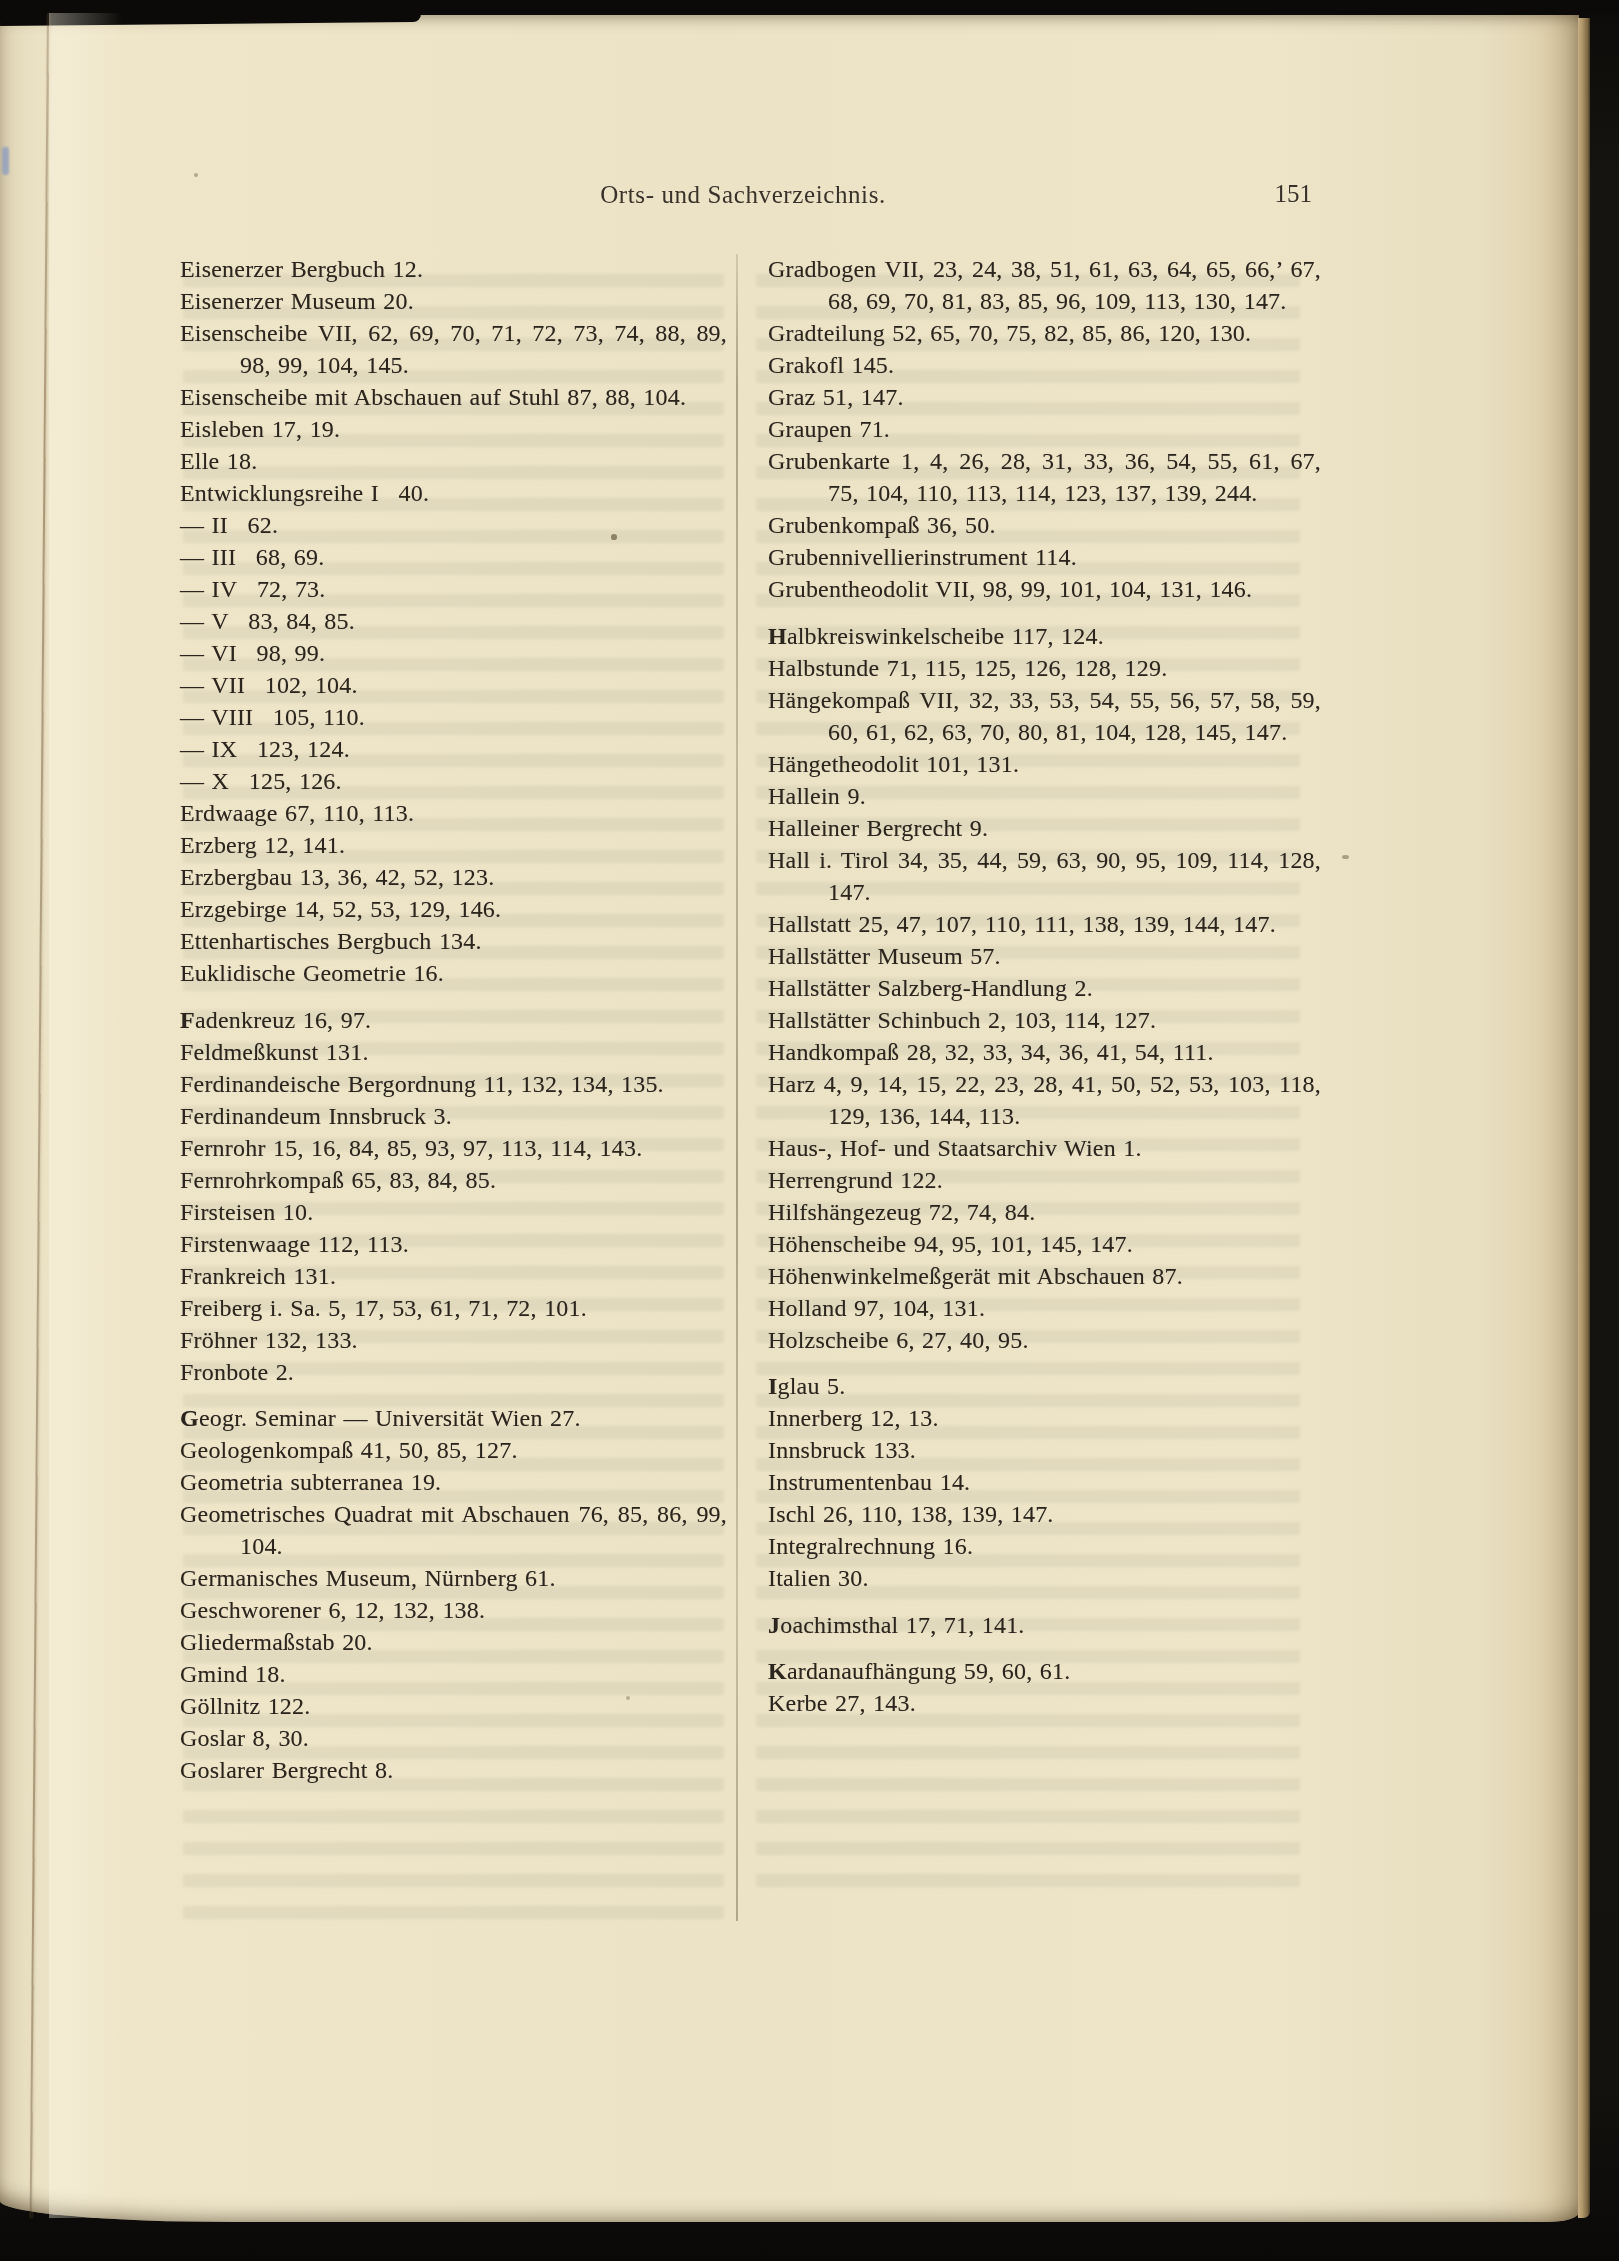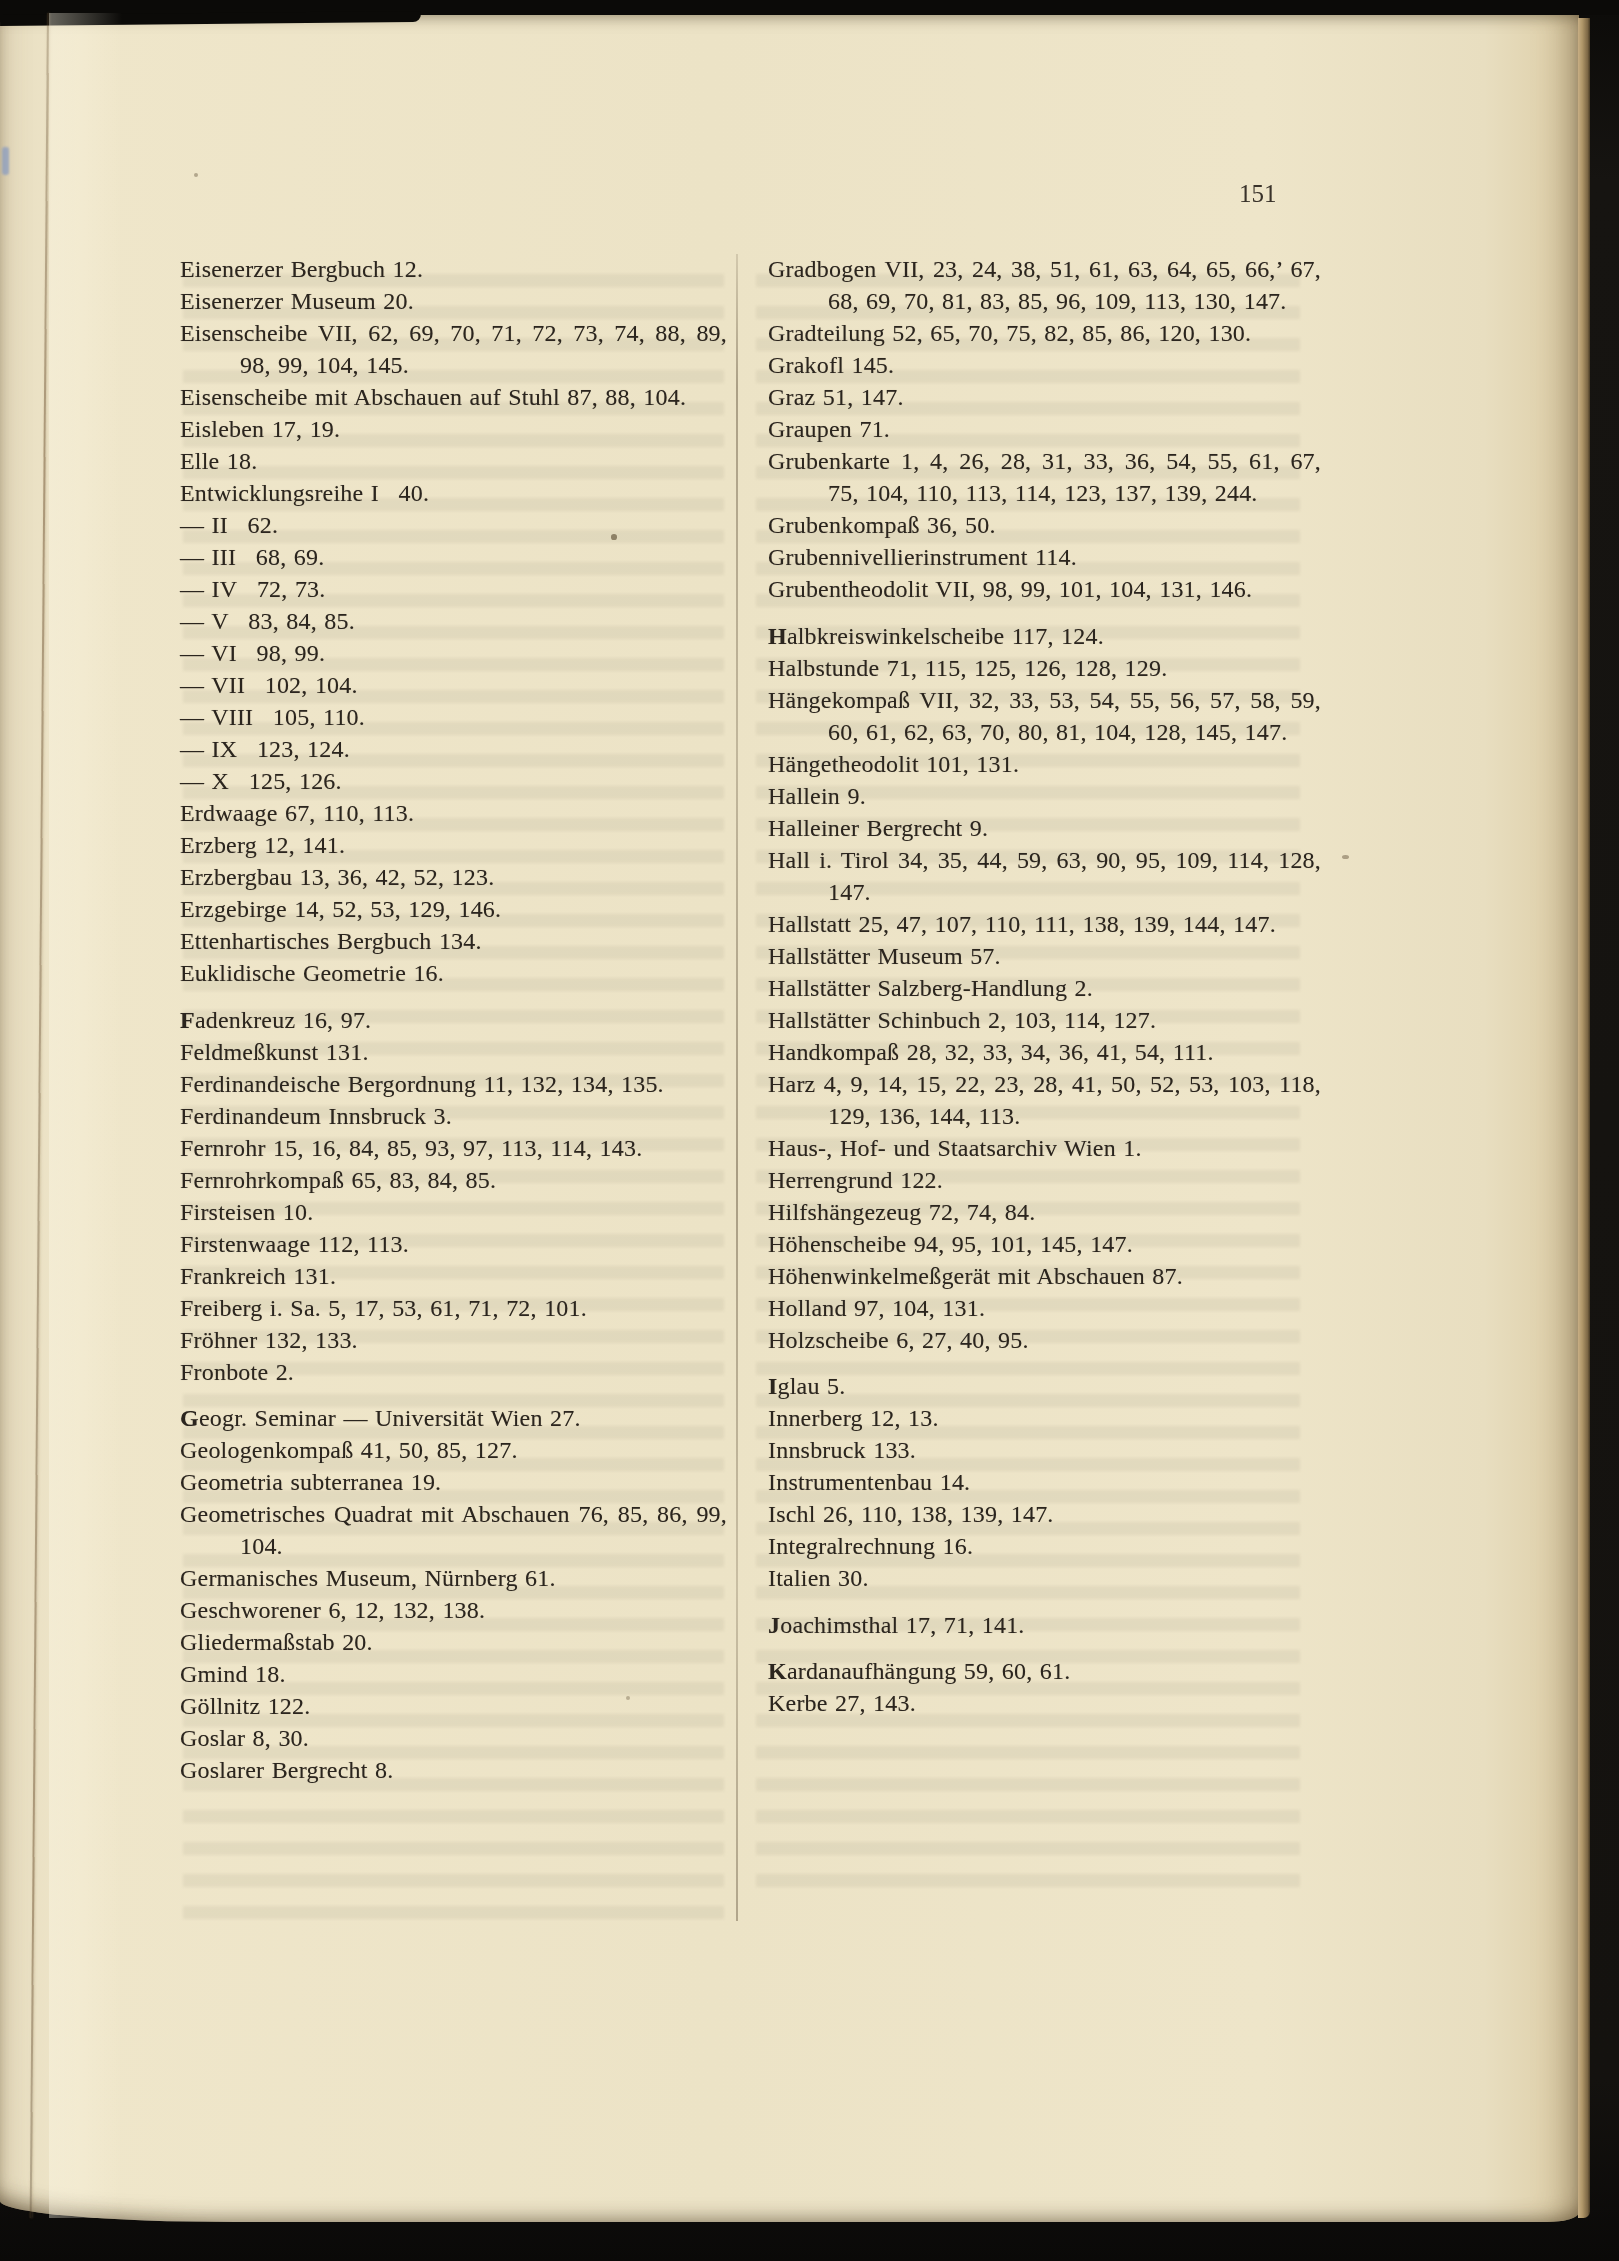--- a/index.html
+++ b/index.html
@@ -20,21 +20,21 @@
         border-bottom-right-radius:6.5px;}
   .crease{position:absolute;left:47px;top:13px;width:2.4px;height:2205px;
         transform:rotate(.45deg);transform-origin:top left;
         background:linear-gradient(180deg,rgba(96,74,46,.30) 0%,rgba(118,90,56,.55) 20%,rgba(104,80,50,.42) 55%,rgba(118,90,56,.55) 85%,rgba(80,62,38,.35) 100%);
         box-shadow:0.8px 0 2.4px rgba(150,125,85,.35);}
   .crease-glow{position:absolute;left:49px;top:13px;width:73px;height:2205px;
         background:linear-gradient(90deg,rgba(255,250,232,.38) 0%,rgba(255,250,232,0) 100%);}
   
   .header-title{position:absolute;left:180px;top:181px;width:1126px;text-align:center;
         font-size:25px;letter-spacing:0.6px;color:#39322a;}
-  .page-number{position:absolute;left:1239px;top:180px;width:73px;text-align:left;
+  .page-number{position:absolute;left:1239px;top:180px;width:73px;text-align:right;
         font-size:25px;color:#39322a;}
   .col{position:absolute;top:253px;font-size:24px;line-height:32px;color:#2b251e;
         text-align:justify;text-shadow:0 0 0.8px rgba(43,37,30,.28);
         letter-spacing:0.2px;word-spacing:1.2px;}
   .col-left{left:180px;width:547px;}
   .col-right{left:752px;width:553px;margin-left:16px;}
   .entry{padding-left:60px;text-indent:-60px;}
   .entry.gap{margin-top:14.6px;}
   .entry b.lead{font-weight:bold;}
   .colrule{position:absolute;left:736px;top:254px;width:1.6px;height:1667px;
@@ -68,20 +68,21 @@
   <div class="crease-glow"></div>
 
   <div class="ghost gl"></div>
   <div class="ghost gr"></div>
   <div class="ink-tick"></div>
   <div class="speck s1"></div>
   <div class="speck s2"></div>
   <div class="speck s3"></div>
   <div class="speck s4"></div>
 
+  <div class="header-title">Orts- und Sachverzeichnis.</div>
   <div class="page-number">151</div>
 
   <div class="colrule"></div>
 
   <div class="col col-left" id="col-left">
       <div class="entry">Eisenerzer Bergbuch 12.</div>
       <div class="entry">Eisenerzer Museum 20.</div>
       <div class="entry">Eisenscheibe VII, 62, 69, 70, 71, 72, 73, 74, 88, 89, 98, 99, 104, 145.</div>
       <div class="entry">Eisenscheibe mit Abschauen auf Stuhl 87, 88, 104.</div>
       <div class="entry">Eisleben 17, 19.</div>

